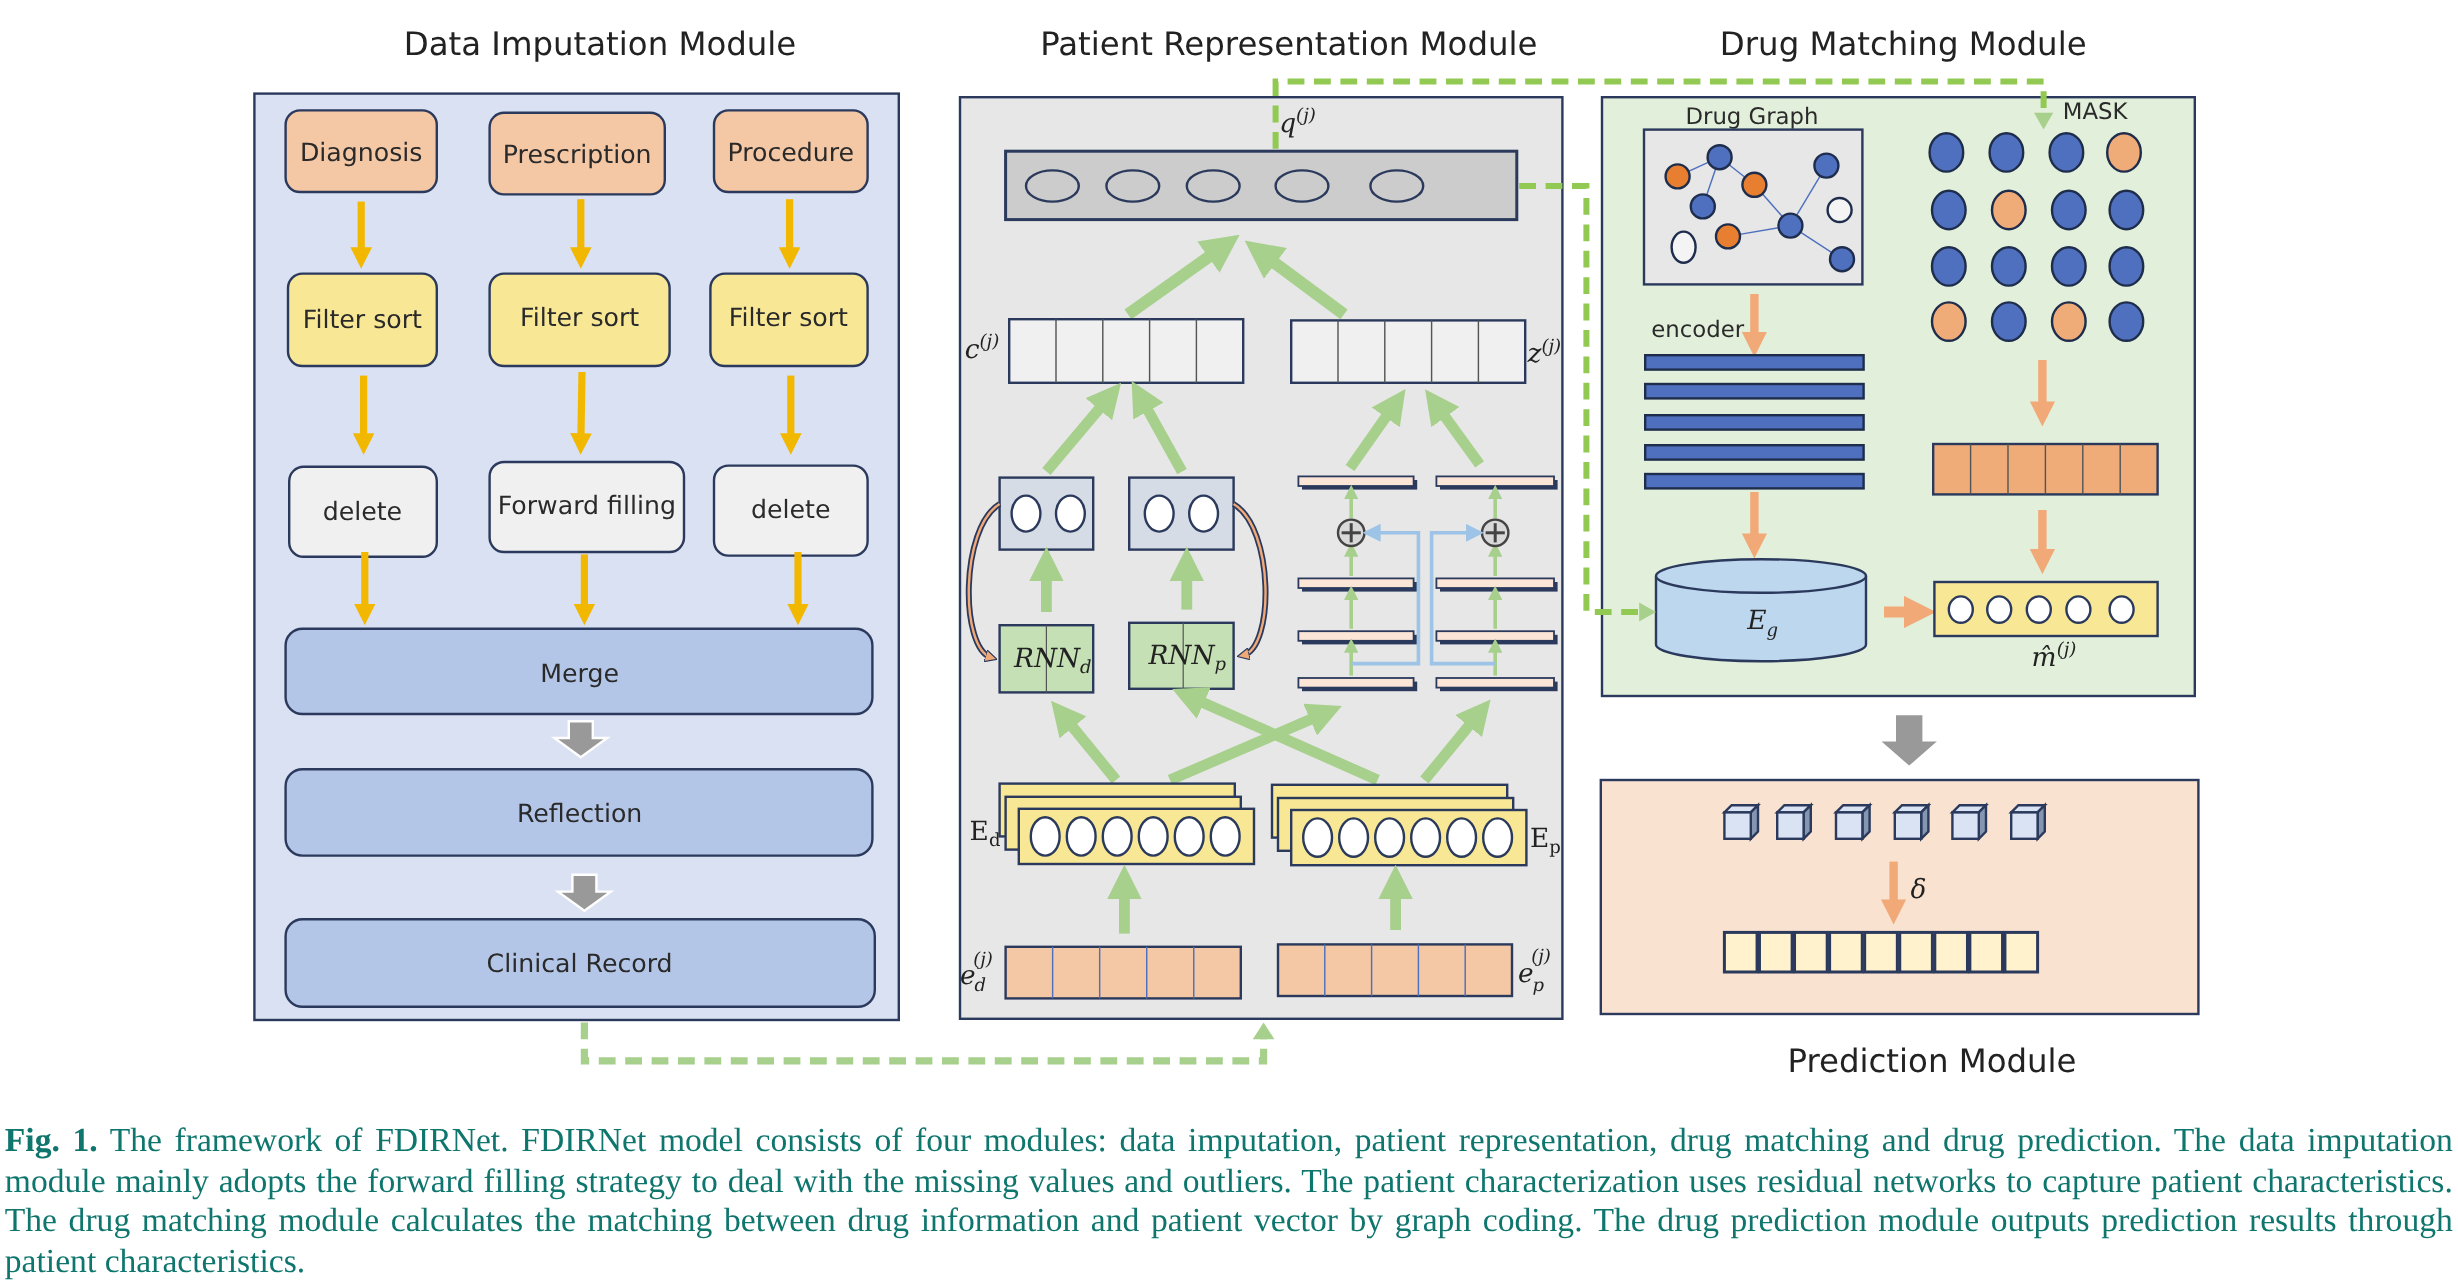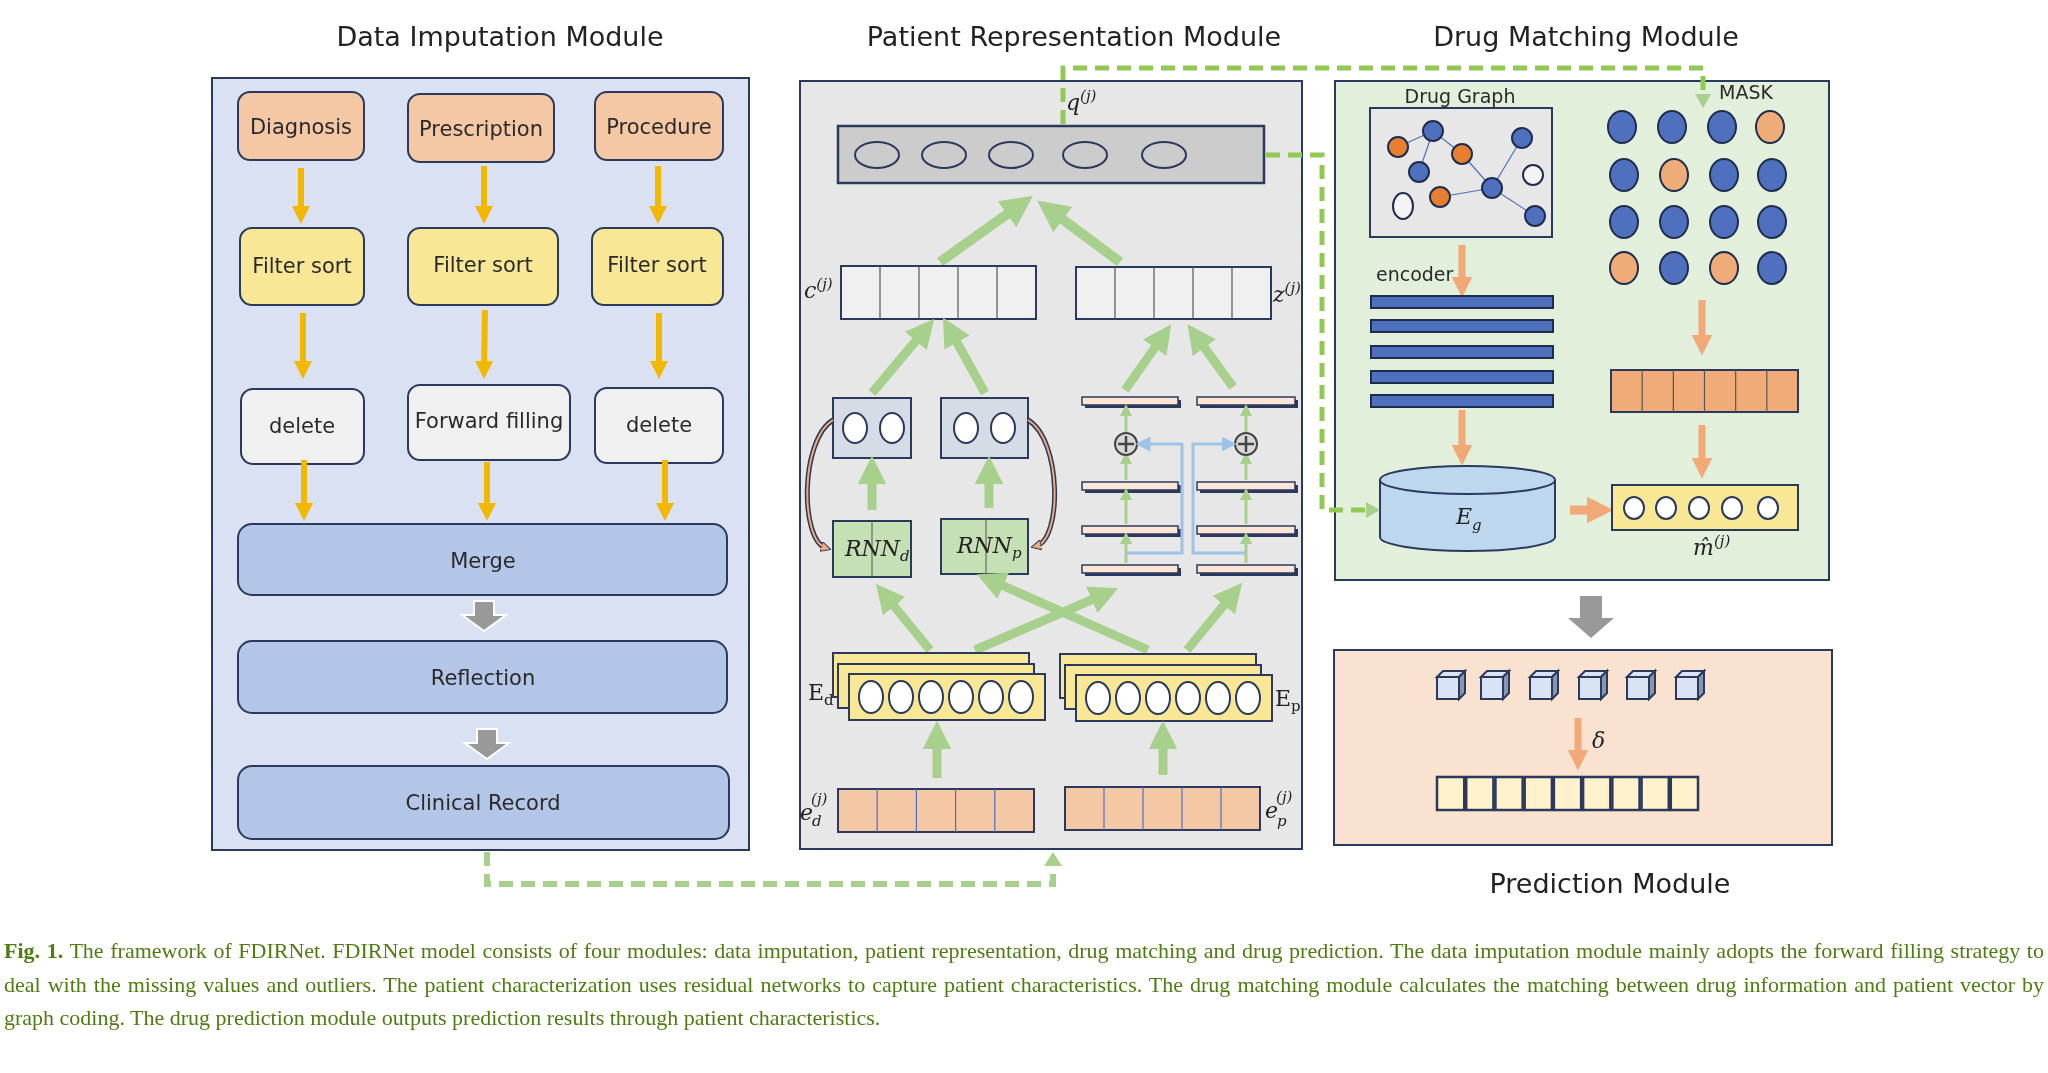--- a/index.html
+++ b/index.html
@@ -5,21 +5,21 @@
   html,body{margin:0;padding:0;background:#ffffff;}
   body{width:2048px;height:1073px;position:relative;overflow:hidden;font-family:"Liberation Sans",sans-serif;}
   #fig{position:absolute;left:0;top:0;}
   .title{font-family:"DejaVu Sans",sans-serif;font-size:27px;fill:#222;}
   .lbl{font-family:"DejaVu Sans",sans-serif;font-size:21px;fill:#2a2a2a;}
   .lbl-sm{font-family:"DejaVu Sans",sans-serif;font-size:19px;fill:#2a2a2a;}
   .math{font-family:"DejaVu Serif",serif;font-style:italic;font-size:22px;fill:#222;}
   .mathsub{font-family:"DejaVu Serif",serif;font-style:italic;font-size:15px;fill:#222;}
   .roman{font-family:"DejaVu Serif",serif;font-size:22px;fill:#222;}
   .romansub{font-family:"DejaVu Serif",serif;font-size:15px;fill:#222;}
-  #caption{position:absolute;left:4px;top:934px;width:2040px;font-family:"Liberation Serif",serif;font-size:22px;line-height:33.5px;color:#4d7c0f;text-align:justify;text-align-last:left;}
+  #caption{position:absolute;left:4px;top:934px;width:2040px;font-family:"Liberation Serif",serif;font-size:28px;line-height:33.5px;color:#0f766e;text-align:justify;text-align-last:left;}
   #caption b{font-weight:bold;}
 </style>
 </head>
 <body>
 
 <svg id="fig" width="2048" height="930" viewBox="0 0 2048 930" xmlns="http://www.w3.org/2000/svg">
   <defs>
     <marker id="mk-yellow" viewBox="0 0 10 10" refX="5" refY="5" markerWidth="3" markerHeight="3" orient="auto">
         <path d="M0,0 L10,5 L0,10 z" fill="#f2b800"></path>
       </marker>

